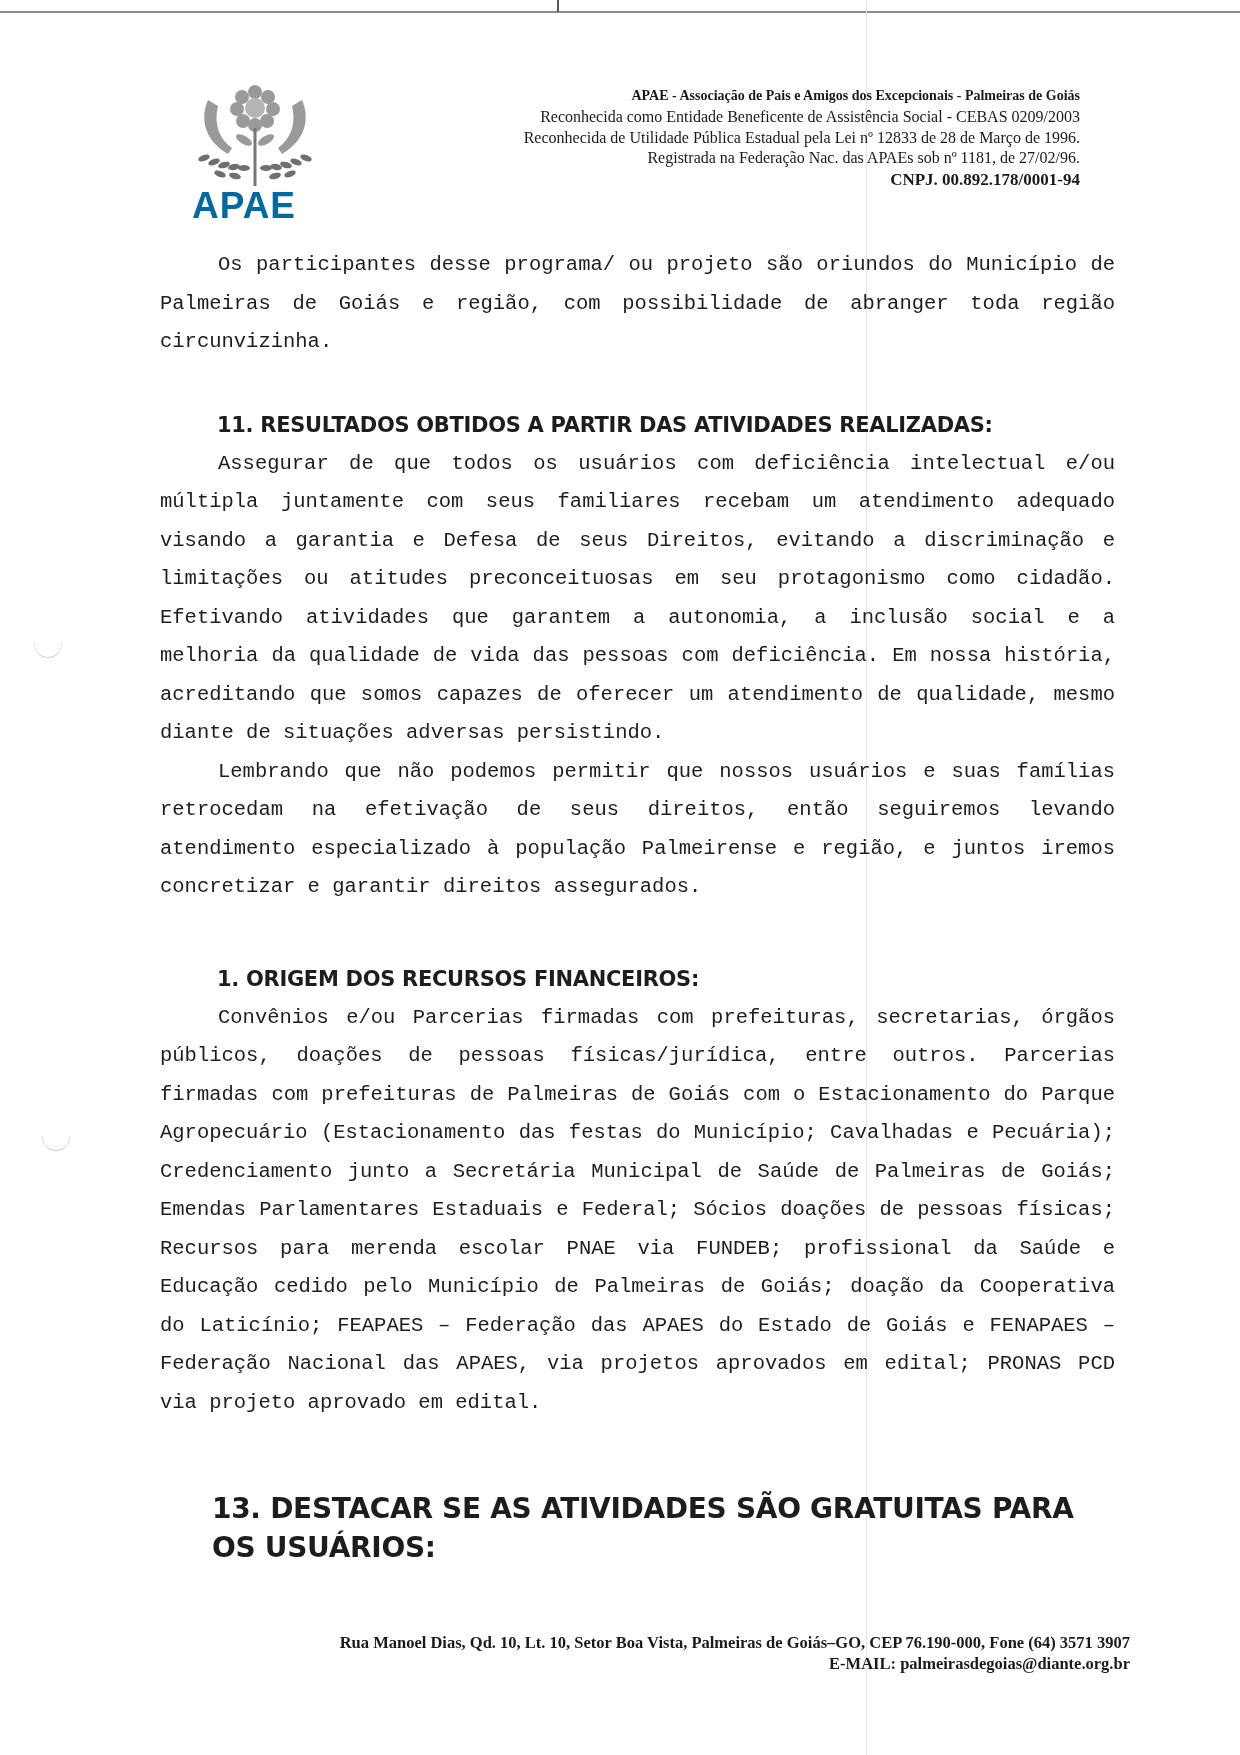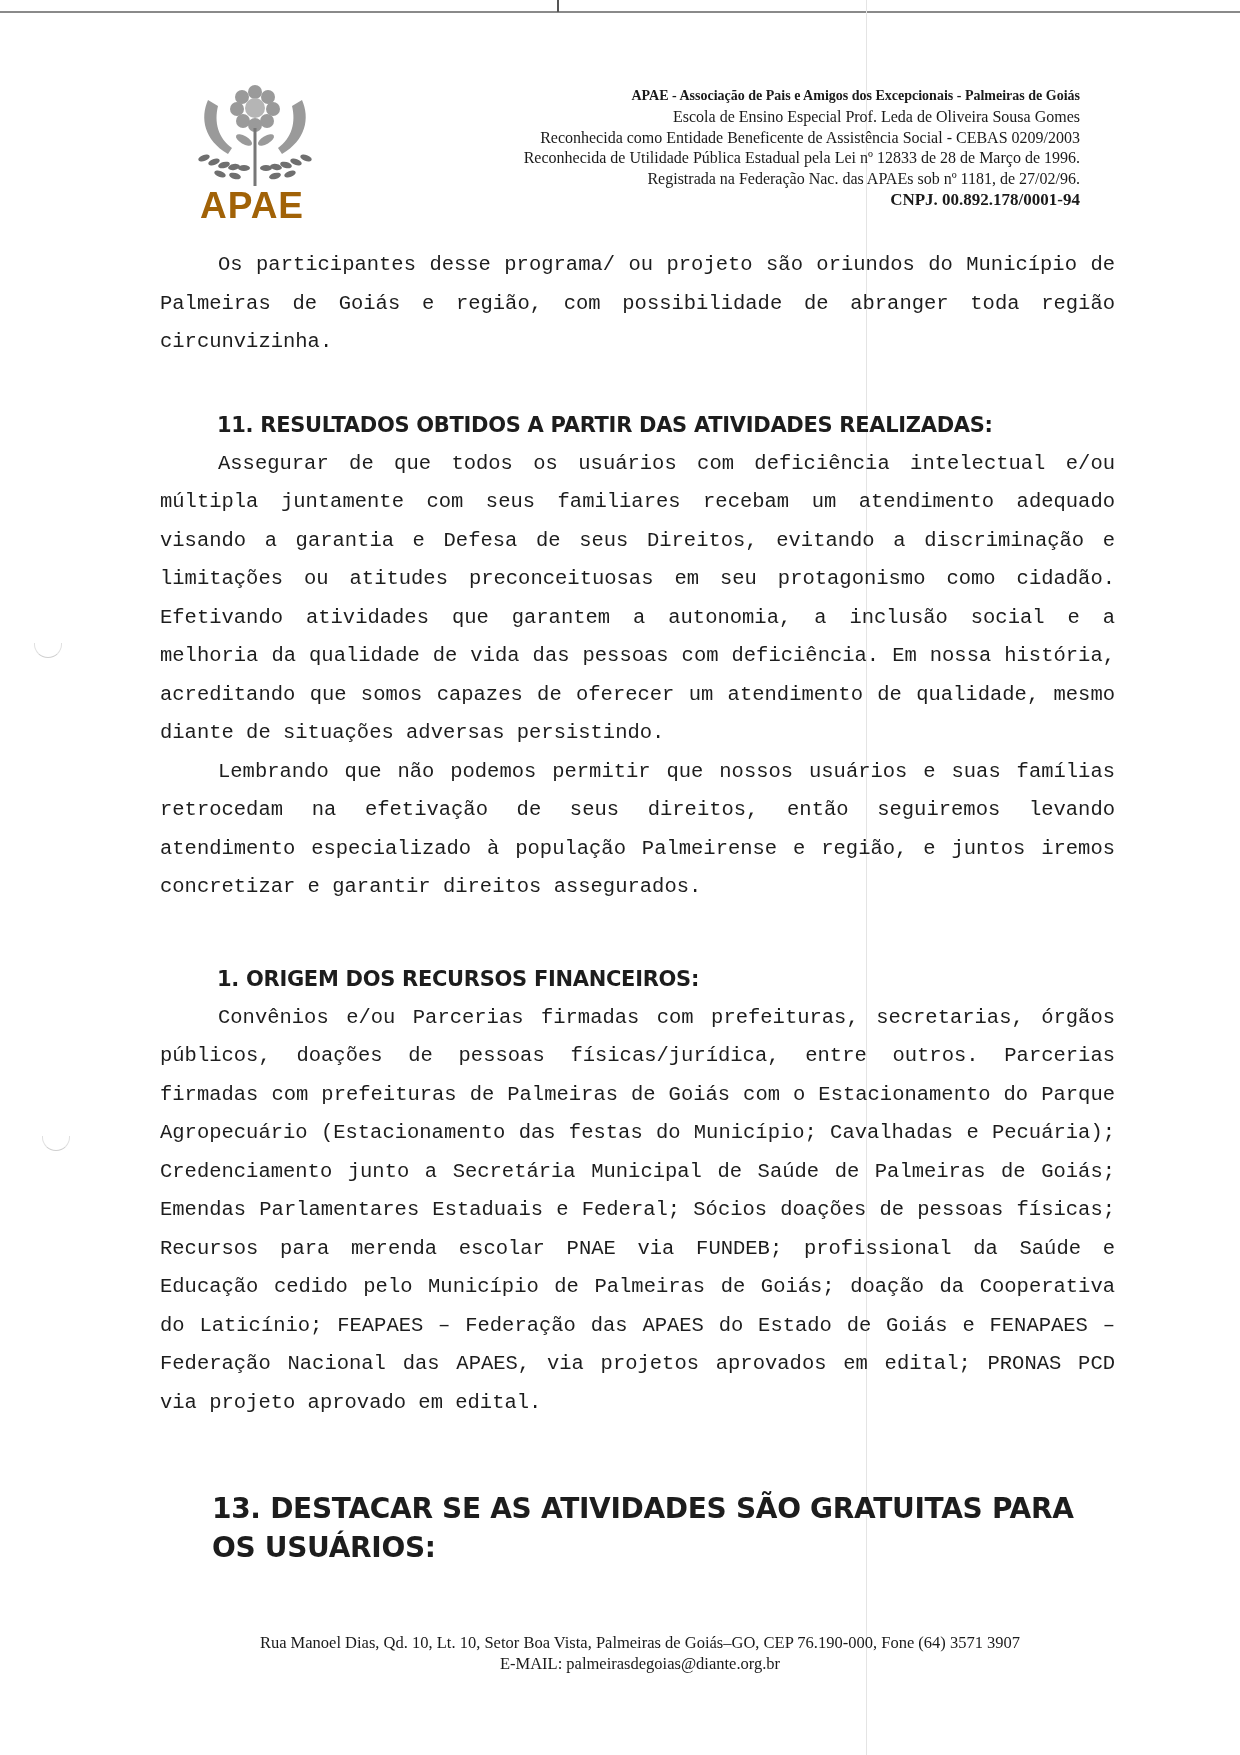--- a/index.html
+++ b/index.html
@@ -10,38 +10,38 @@
   .scan-top-tick { position: absolute; left: 557px; top: 0; width: 2px; height: 12px; background: #555; }
   .scan-fold { position: absolute; left: 866px; top: 0; width: 1px; height: 1755px; background: #e4e4e4; }
   .punch { position: absolute; width: 26px; height: 14px; border-bottom: 1.5px solid #cfcfcf; border-left: 1px solid #e0e0e0; border-right: 1px solid #e0e0e0; border-radius: 0 0 14px 14px; }
   .punch.p1 { left: 34px; top: 643px; }
   .punch.p2 { left: 42px; top: 1136px; }
 
   
   .letterhead { position: absolute; left: 190px; top: 78px; width: 890px; height: 150px; }
   .logo { position: absolute; left: 0; top: 0; width: 130px; height: 150px; }
   .logo svg { width: 130px; height: 110px; display: block; }
-  .logo-text { position: absolute; left: 10px; top: 107px; font-family: "Liberation Sans", sans-serif; font-weight: 700; font-size: 37px; letter-spacing: 1px; color: #a16207; }
+  .logo-text { position: absolute; left: 2px; top: 107px; font-family: "Liberation Sans", sans-serif; font-weight: 700; font-size: 37px; letter-spacing: 1px; color: #0369a1; }
   .org-lines { position: absolute; right: 0; top: 6px; text-align: right; font-family: "Liberation Serif", serif; color: #1a1a1a; }
   .org-lines .l1 { font-size: 14px; font-weight: 700; line-height: 23px; }
   .org-lines .l { font-size: 16px; line-height: 20.5px; }
   .org-lines .cnpj { font-size: 17px; font-weight: 700; line-height: 22px; }
 
   
   .content { position: absolute; left: 160px; top: 246px; width: 955px; font-family: "DejaVu Sans", sans-serif; font-size: 20.5px; line-height: 38.5px; color: #1d1d1d; }
   .content p { margin: 0; text-align: justify; text-align-last: left; font-family: Liberation Mono, monospace; }
   .content p.ind { text-indent: 58px; }
   .section-title { font-family: "DejaVu Sans", sans-serif; font-weight: 700; font-size: 21px; margin: 0; padding-left: 57px; letter-spacing: -0.3px; }
   .sec11 { position: absolute; left: 160px; top: 406px; width: 955px; }
   .sec12 { position: absolute; left: 160px; top: 960px; width: 955px; }
   .sec13 { position: absolute; left: 160px; top: 1490px; width: 955px; }
   .sec13 .section-title { padding-left: 52px; font-size: 28px; }
 
   
-  .footer { position: absolute; left: 150px; top: 1632px; width: 980px; text-align: center; font-family: "Liberation Serif", serif; font-weight: 400; font-size: 16.5px; line-height: 21px; color: #1a1a1a; }
+  .footer { position: absolute; left: 150px; top: 1632px; width: 980px; text-align: right; font-family: "Liberation Serif", serif; font-weight: 700; font-size: 16.5px; line-height: 21px; color: #1a1a1a; }
 </style>
 </head>
 <body>
 
 <div class="scan-top-line"></div>
 <div class="scan-top-tick"></div>
 <div class="scan-fold"></div>
 <div class="punch p1"></div>
 <div class="punch p2"></div>
 
@@ -83,21 +83,20 @@
         <ellipse cx="30" cy="96" rx="6" ry="3" transform="rotate(20 30 96)"></ellipse>
         <ellipse cx="45" cy="98" rx="6" ry="3" transform="rotate(15 45 98)"></ellipse>
         <ellipse cx="85" cy="98" rx="6" ry="3" transform="rotate(-15 85 98)"></ellipse>
         <ellipse cx="100" cy="96" rx="6" ry="3" transform="rotate(-20 100 96)"></ellipse>
       </g>
     </svg>
     <div class="logo-text">APAE</div>
   </div>
   <div class="org-lines">
     <div class="l1">APAE - Associação de Pais e Amigos dos Excepcionais - Palmeiras de Goiás</div>
-    <div class="l">Escola de Ensino Especial Prof. Leda de Oliveira Sousa Gomes</div>
     <div class="l">Reconhecida como Entidade Beneficente de Assistência Social - CEBAS 0209/2003</div>
     <div class="l">Reconhecida de Utilidade Pública Estadual pela Lei nº 12833 de 28 de Março de 1996.</div>
     <div class="l">Registrada na Federação Nac. das APAEs sob nº 1181, de 27/02/96.</div>
     <div class="cnpj">CNPJ. 00.892.178/0001-94</div>
   </div>
 </div>
 
 <div class="content">
   <p class="ind">Os participantes desse programa/ ou projeto são oriundos do Município de Palmeiras de Goiás e região, com possibilidade de abranger toda região circunvizinha.</p>
 </div>

